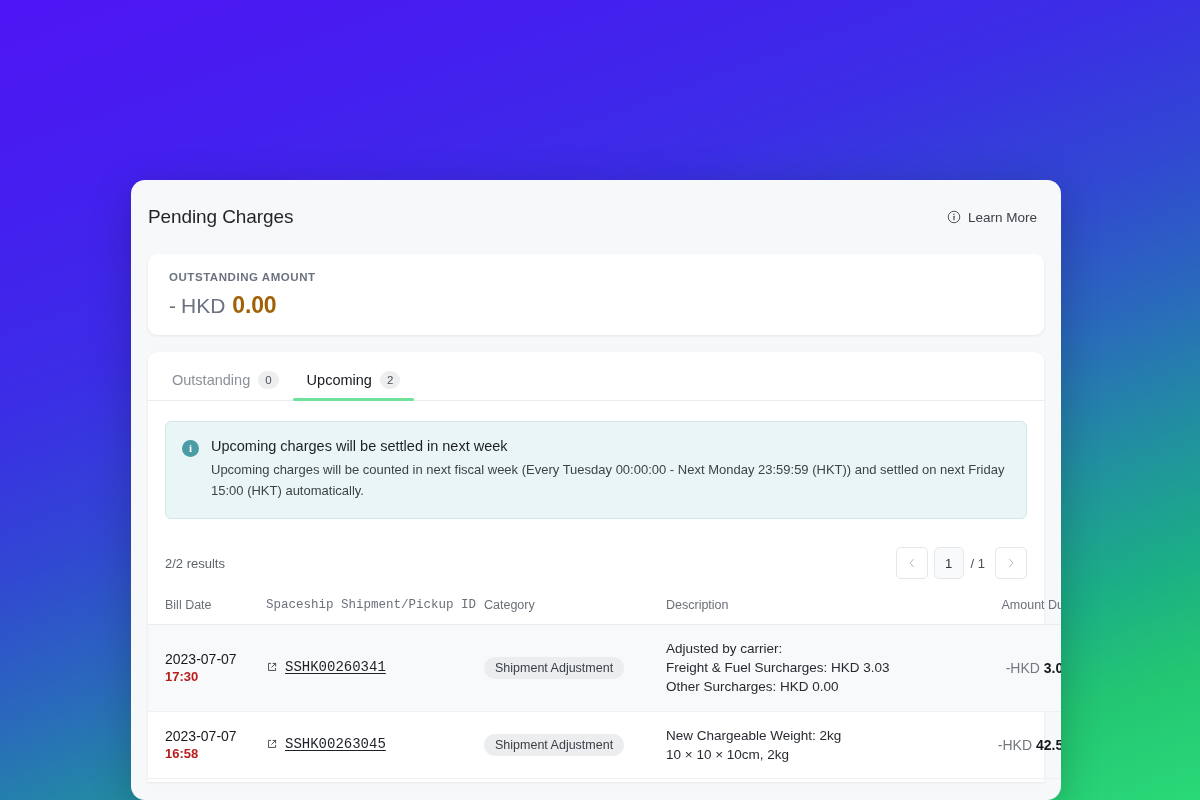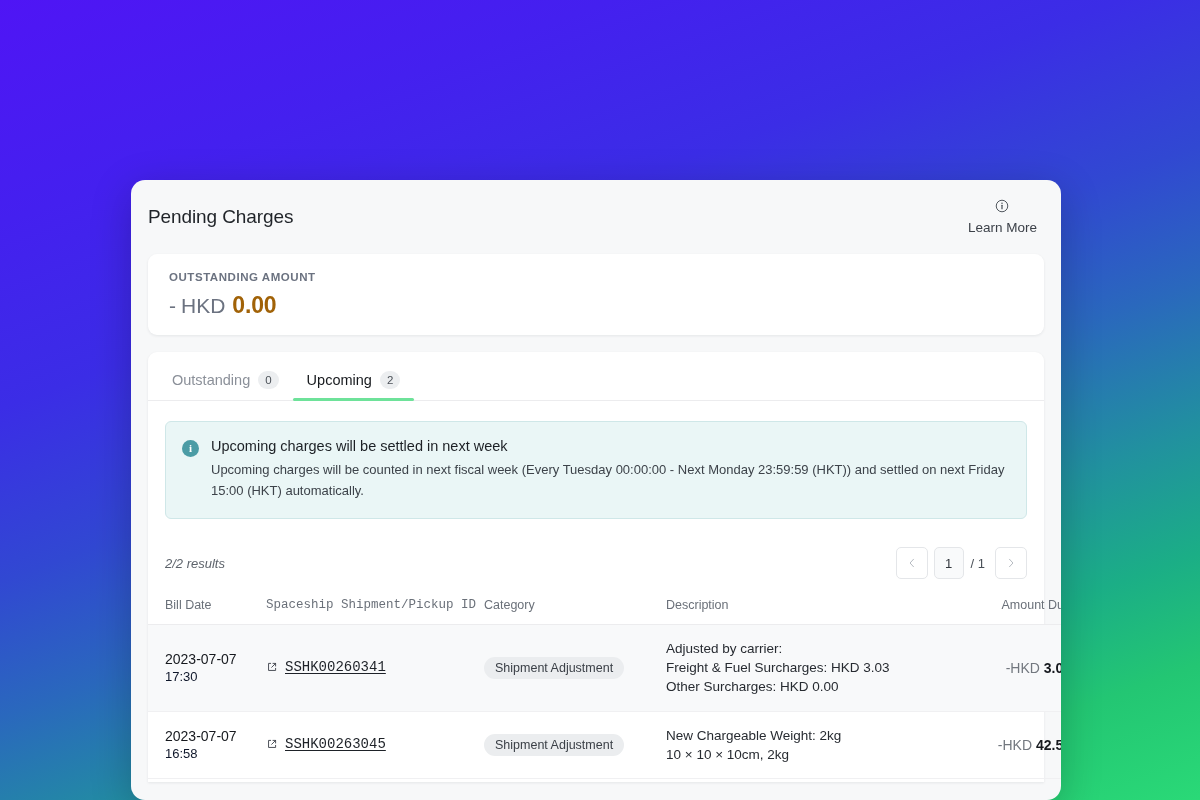--- a/index.html
+++ b/index.html
@@ -52,21 +52,20 @@
     letter-spacing: -0.1px;
   }
 
   .learn-more {
     display: flex;
     align-items: center;
     gap: 7px;
     font-size: 13.5px;
     color: #3c4149;
     cursor: pointer;
-    flex-direction: column;
   }
 
   .info-outline-icon {
     width: 14px;
     height: 14px;
     display: inline-block;
   }
 
   
   .amount-card {
@@ -209,21 +208,20 @@
   .results-bar {
     display: flex;
     align-items: center;
     justify-content: space-between;
     padding: 28px 17px 12px 17px;
   }
 
   .results-count {
     font-size: 13px;
     color: #5d636b;
-    font-style: italic;
   }
 
   .pager {
     display: flex;
     align-items: center;
     gap: 6px;
   }
 
   .pager-btn {
     width: 32px;
@@ -287,21 +285,21 @@
 
   .table tbody tr.alt td { background: #f8f9fa; }
 
   .col-date   { width: 118px; padding-left: 17px !important; }
   .col-ship   { width: 218px; font-family: Liberation Mono, monospace; }
   .col-cat    { width: 182px; }
   .col-desc   { width: 300px; }
   .col-amt    { width: 122px; padding-right: 17px !important; }
 
   .cell-date-main { font-size: 14px; color: #16191e; }
-  .cell-date-sub  { font-size: 13px; color: #0f172a; margin-top: 2px; }
+  .cell-date-sub  { font-size: 13px; color: #b91c1c; margin-top: 2px; font-weight: bold; }
 
   .ship-link {
     display: inline-flex;
     align-items: center;
     gap: 7px;
     color: #1e2228;
     font-size: 14px;
     cursor: pointer;
   }
   .ship-link .ship-text { text-decoration: underline; text-underline-offset: 2px; }

